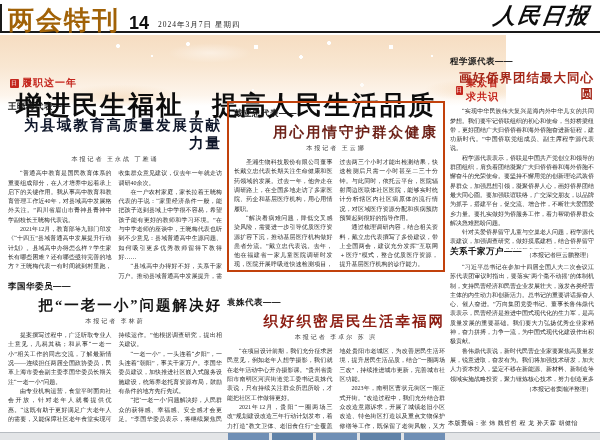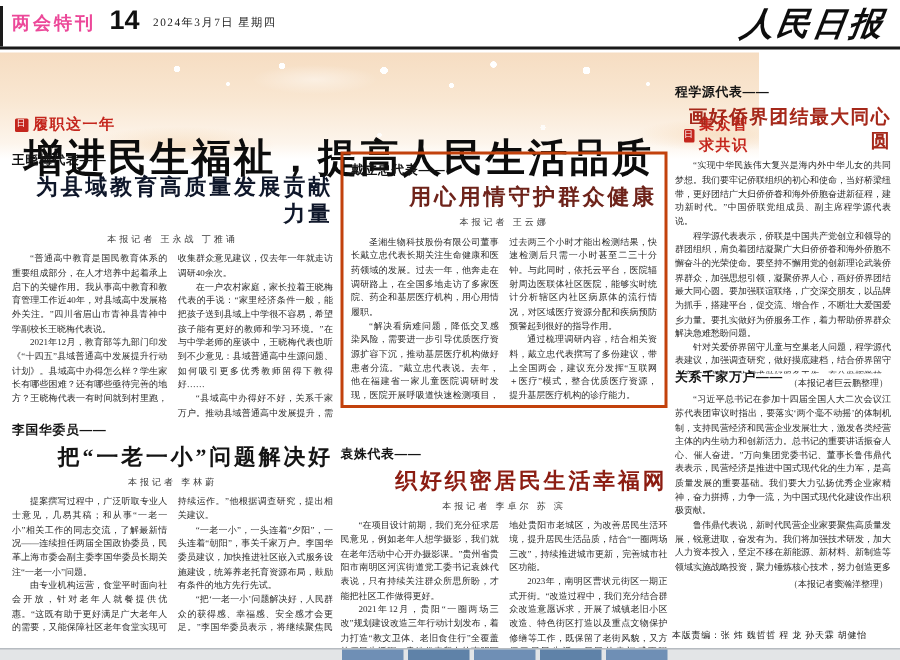--- a/index.html
+++ b/index.html
@@ -4,21 +4,21 @@
 <style>
   *{margin:0;padding:0;box-sizing:border-box;}
   html,body{width:600px;height:440px;overflow:hidden;}
   body{font-family:"Liberation Serif","DejaVu Serif",serif;background:#f5f5f5;}
   .page{position:relative;width:600px;height:440px;background:#ffffff;overflow:hidden;}
 
   
   .masthead{position:absolute;top:0;left:0;width:600px;height:33px;border-bottom:2px solid #1a1a1a;background:#fff;}
   .masthead::before{content:"";position:absolute;left:0;top:4px;width:2px;height:27px;background:#1a1a1a;}
   .mast-left{position:absolute;left:8px;top:3px;display:flex;align-items:baseline;gap:9px;}
-  .section-title{font-family:"Liberation Sans","DejaVu Sans",sans-serif;font-weight:700;font-size:12px;letter-spacing:2px;color:#ec4899;}
+  .section-title{font-family:"Liberation Sans","DejaVu Sans",sans-serif;font-weight:700;font-size:26px;letter-spacing:2px;color:#a16207;}
   .page-num{font-family:"Liberation Sans","DejaVu Sans",sans-serif;font-weight:700;font-size:18px;color:#101010;}
   .date{font-size:7.5px;color:#222;letter-spacing:1px;position:relative;top:-2px;}
   .paper-logo{position:absolute;right:10px;top:1px;font-size:22px;font-weight:700;font-style:italic;letter-spacing:2px;color:#0d0d0d;transform:skewX(-8deg);font-family:"DejaVu Serif",serif;}
 
   
   .band{position:absolute;top:35px;left:0;width:506px;height:71px;
     background:
       radial-gradient(circle 3px at 118px 11px, #fff 70%, rgba(255,255,255,0) 71%),
       radial-gradient(circle 2px at 152px 21px, #fff 70%, rgba(255,255,255,0) 71%),
       radial-gradient(circle 3px at 188px 9px,  #fff 70%, rgba(255,255,255,0) 71%),

